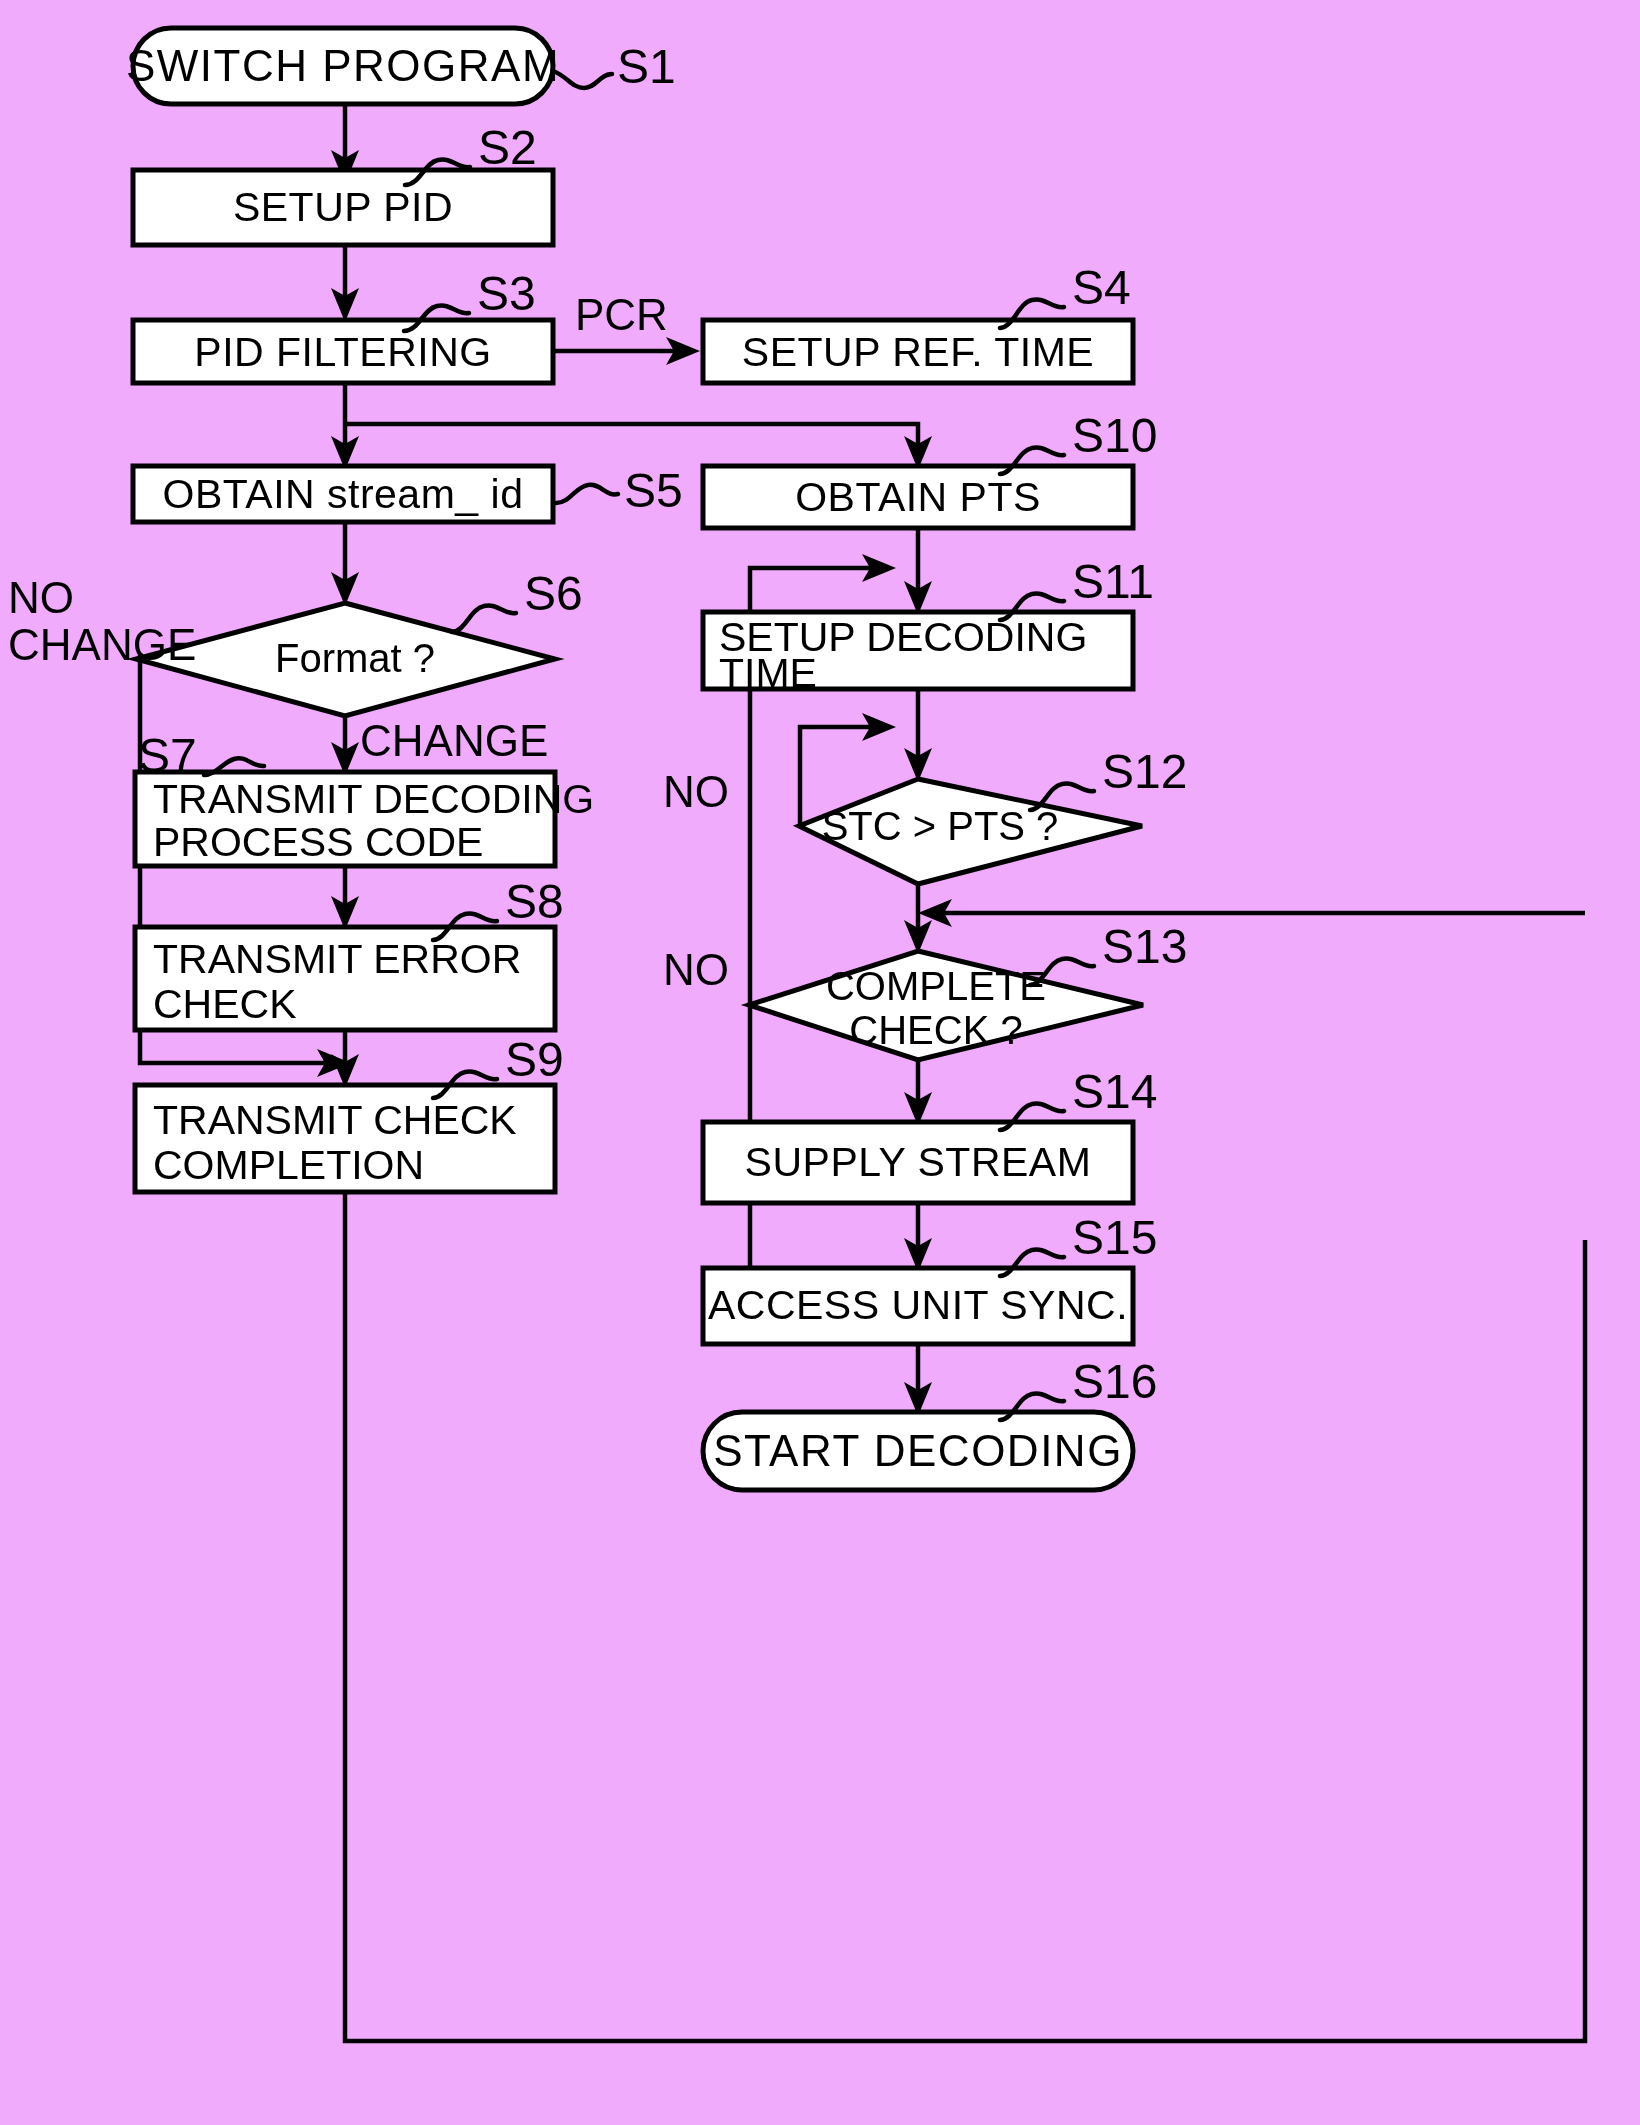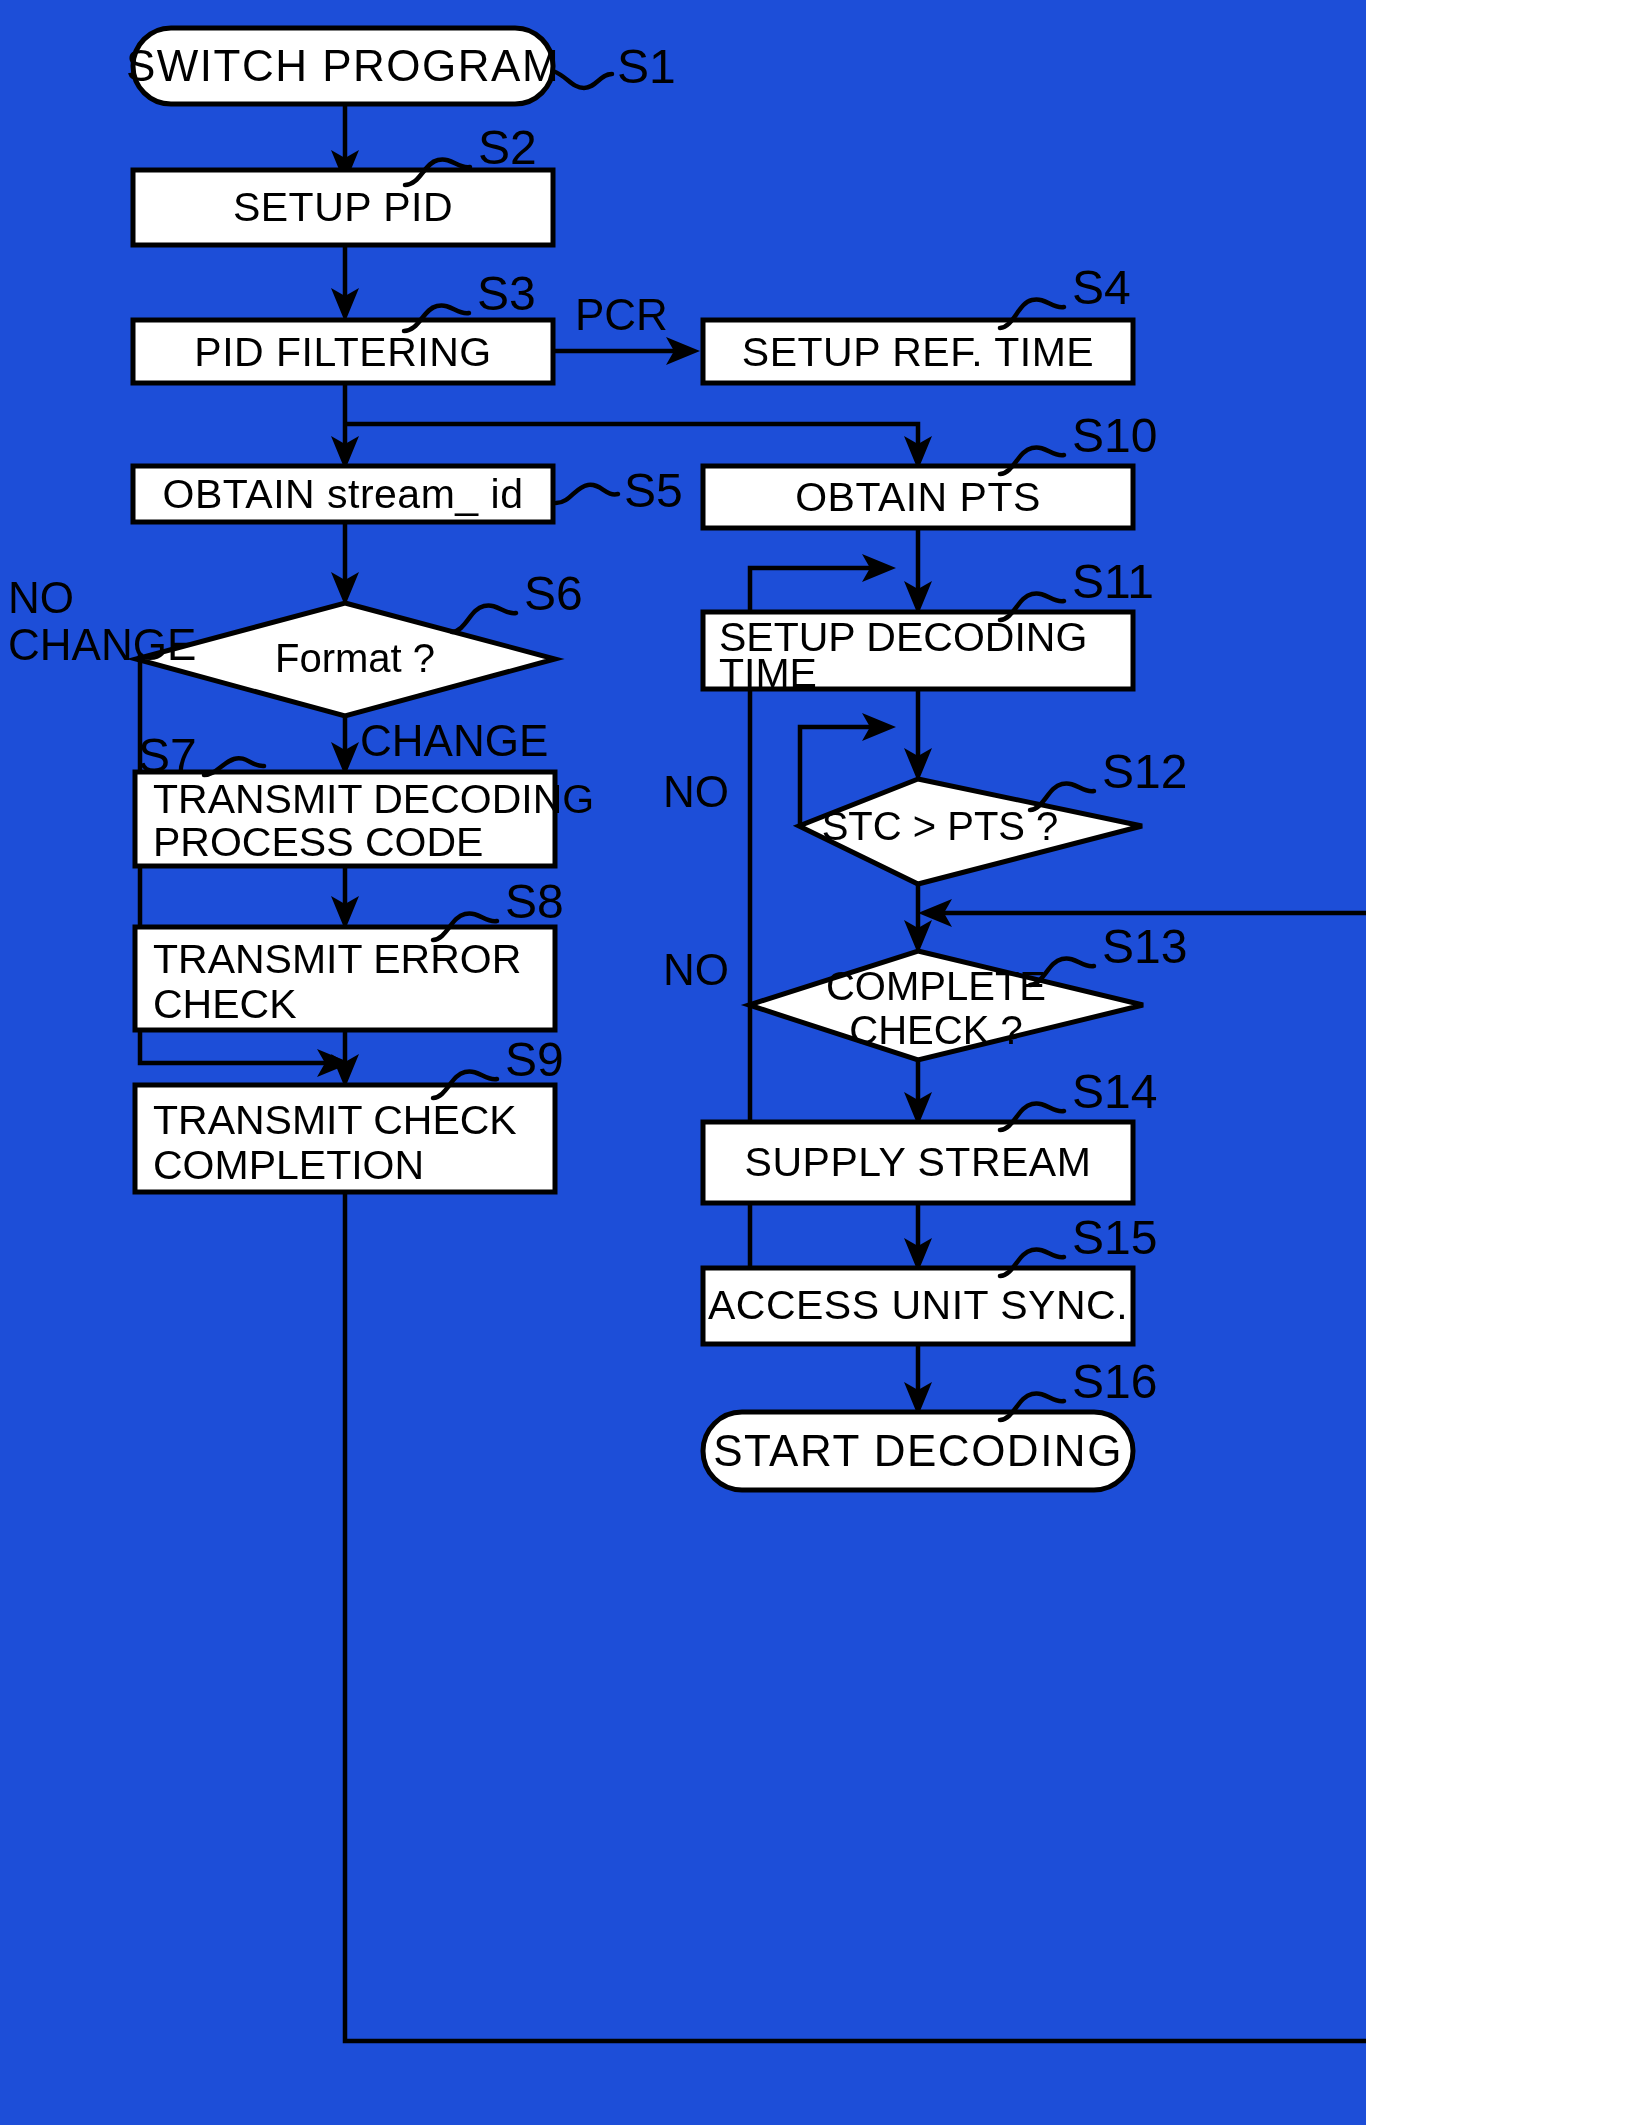--- a/index.html
+++ b/index.html
@@ -5,23 +5,23 @@
   html, body {
     margin: 0;
     padding: 0;
     background: #ffffff;
   }
   body {
     font-family: "Liberation Sans", sans-serif;
   }
   #page {
     position: relative;
-    width: 1366px;
+    width: 1640px;
     height: 2125px;
-    background: #1d4ed8;
+    background: #f0abfc;
     overflow: hidden;
   }
   svg#flow {
     display: block;
     width: 1640px;
     height: 2125px;
   }
   .shape-stroke {
     fill: #ffffff;
     stroke: #000000;

